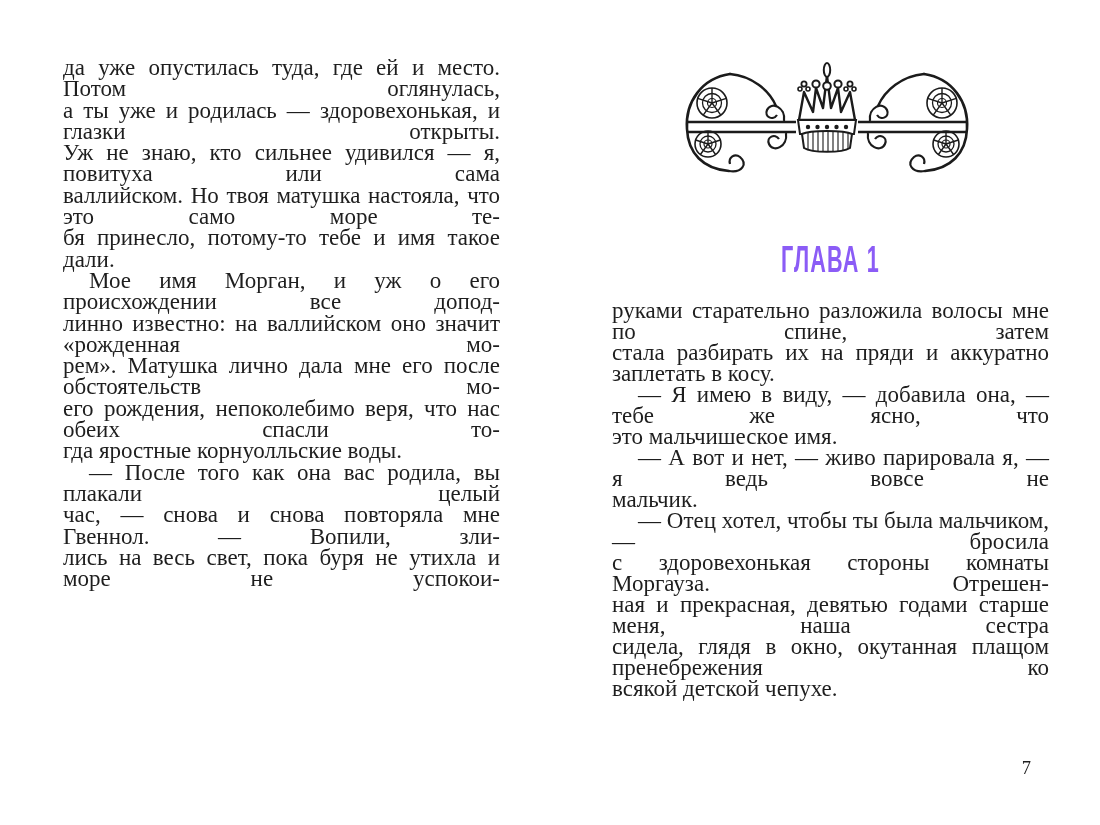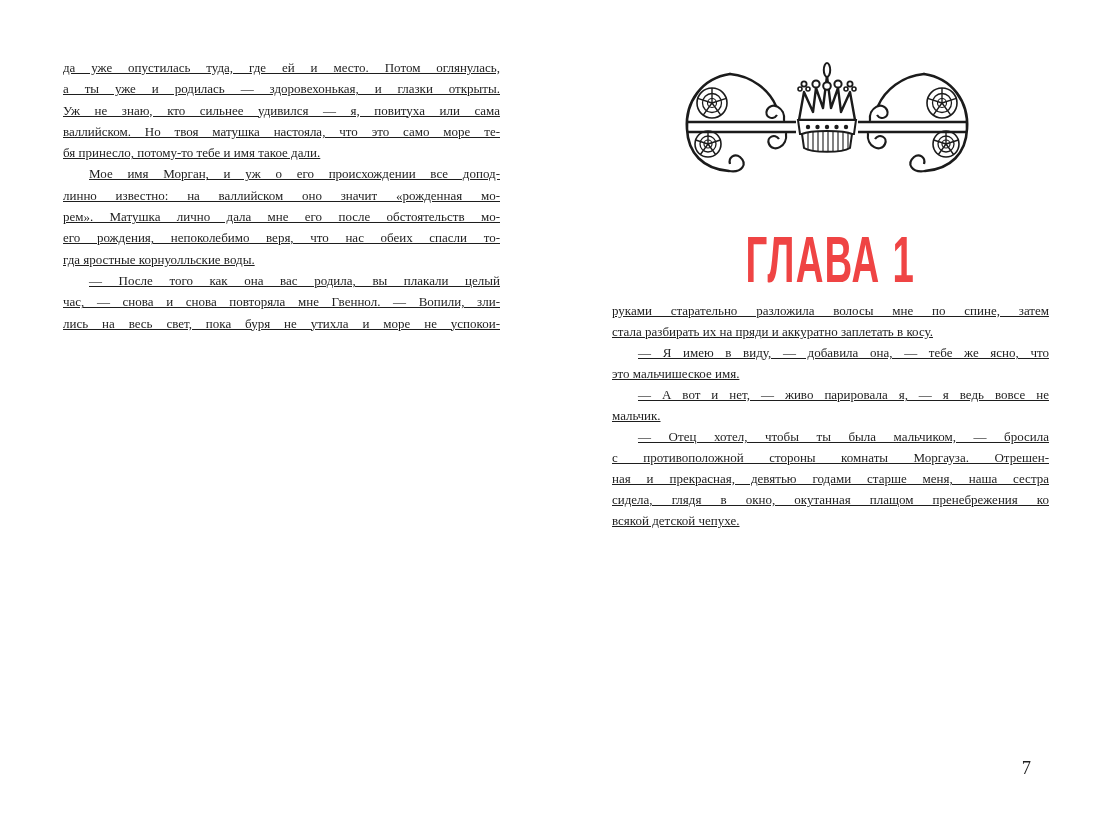--- a/index.html
+++ b/index.html
@@ -1,31 +1,31 @@
 <!DOCTYPE html>
 <html><head>
 <meta charset="utf-8">
 <style>
   html,body { margin:0; padding:0; background:#ffffff; }
   .spread {
     position:relative; width:1100px; height:825px; background:#ffffff;
     font-family:"Liberation Serif", serif; color:#1e1e1e; overflow:hidden;
   }
-  .textblock { position:absolute; width:437px; font-size:13px;text-decoration:underline; }
+  .textblock { position:absolute; width:437px; font-size:23px; }
   #left-text  { left:63px;  top:57px;  line-height:21.3px; }
   #right-body { left:612px; top:300px; line-height:21px;   }
   .para { margin:0; padding:0; }
   .tline { text-align:justify; text-align-last:justify; }
   .tline.plast { text-align-last:left; }
   .tline.ind { text-indent:26px; }
   .ornament { position:absolute; left:672px; top:58px; width:310px; height:120px; }
   .chapter-title {
     position:absolute; left:612px; top:236px; width:437px;
     text-align:center; font-family:"Liberation Sans", sans-serif;
-    font-weight:bold; font-size:64px; line-height:48px; color:#ef4444;
+    font-weight:bold; font-size:36px; line-height:48px; color:#8b5cf6;
     letter-spacing:2px; white-space:nowrap;
   }
   .chapter-title .squeeze { display:inline-block; transform:scaleX(0.6); transform-origin:center; }
   .folio {
     position:absolute; left:612px; top:758px; width:437px;
     text-align:right; padding-right:18px; box-sizing:border-box;
     font-size:18.5px; color:#1e1e1e;
   }
 </style>
 </head>
@@ -126,21 +126,21 @@
       <div class="para">
         <div class="tline ind">— Я имею в виду, — добавила она, — тебе же ясно, что</div>
         <div class="tline plast">это мальчишеское имя.</div>
       </div>
       <div class="para">
         <div class="tline ind">— А вот и нет, — живо парировала я, — я ведь вовсе не</div>
         <div class="tline plast">мальчик.</div>
       </div>
       <div class="para">
         <div class="tline ind">— Отец хотел, чтобы ты была мальчиком, — бросила</div>
-        <div class="tline">с противоположной стороны комнаты Моргауза. Отрешен-</div>
+        <div class="tline">с здоровехонькая стороны комнаты Моргауза. Отрешен-</div>
         <div class="tline">ная и прекрасная, девятью годами старше меня, наша сестра</div>
         <div class="tline">сидела, глядя в окно, окутанная плащом пренебрежения ко</div>
         <div class="tline plast">всякой детской чепухе.</div>
       </div>
     </div>
 
   <div class="folio">7</div>
 
 </div>
 

